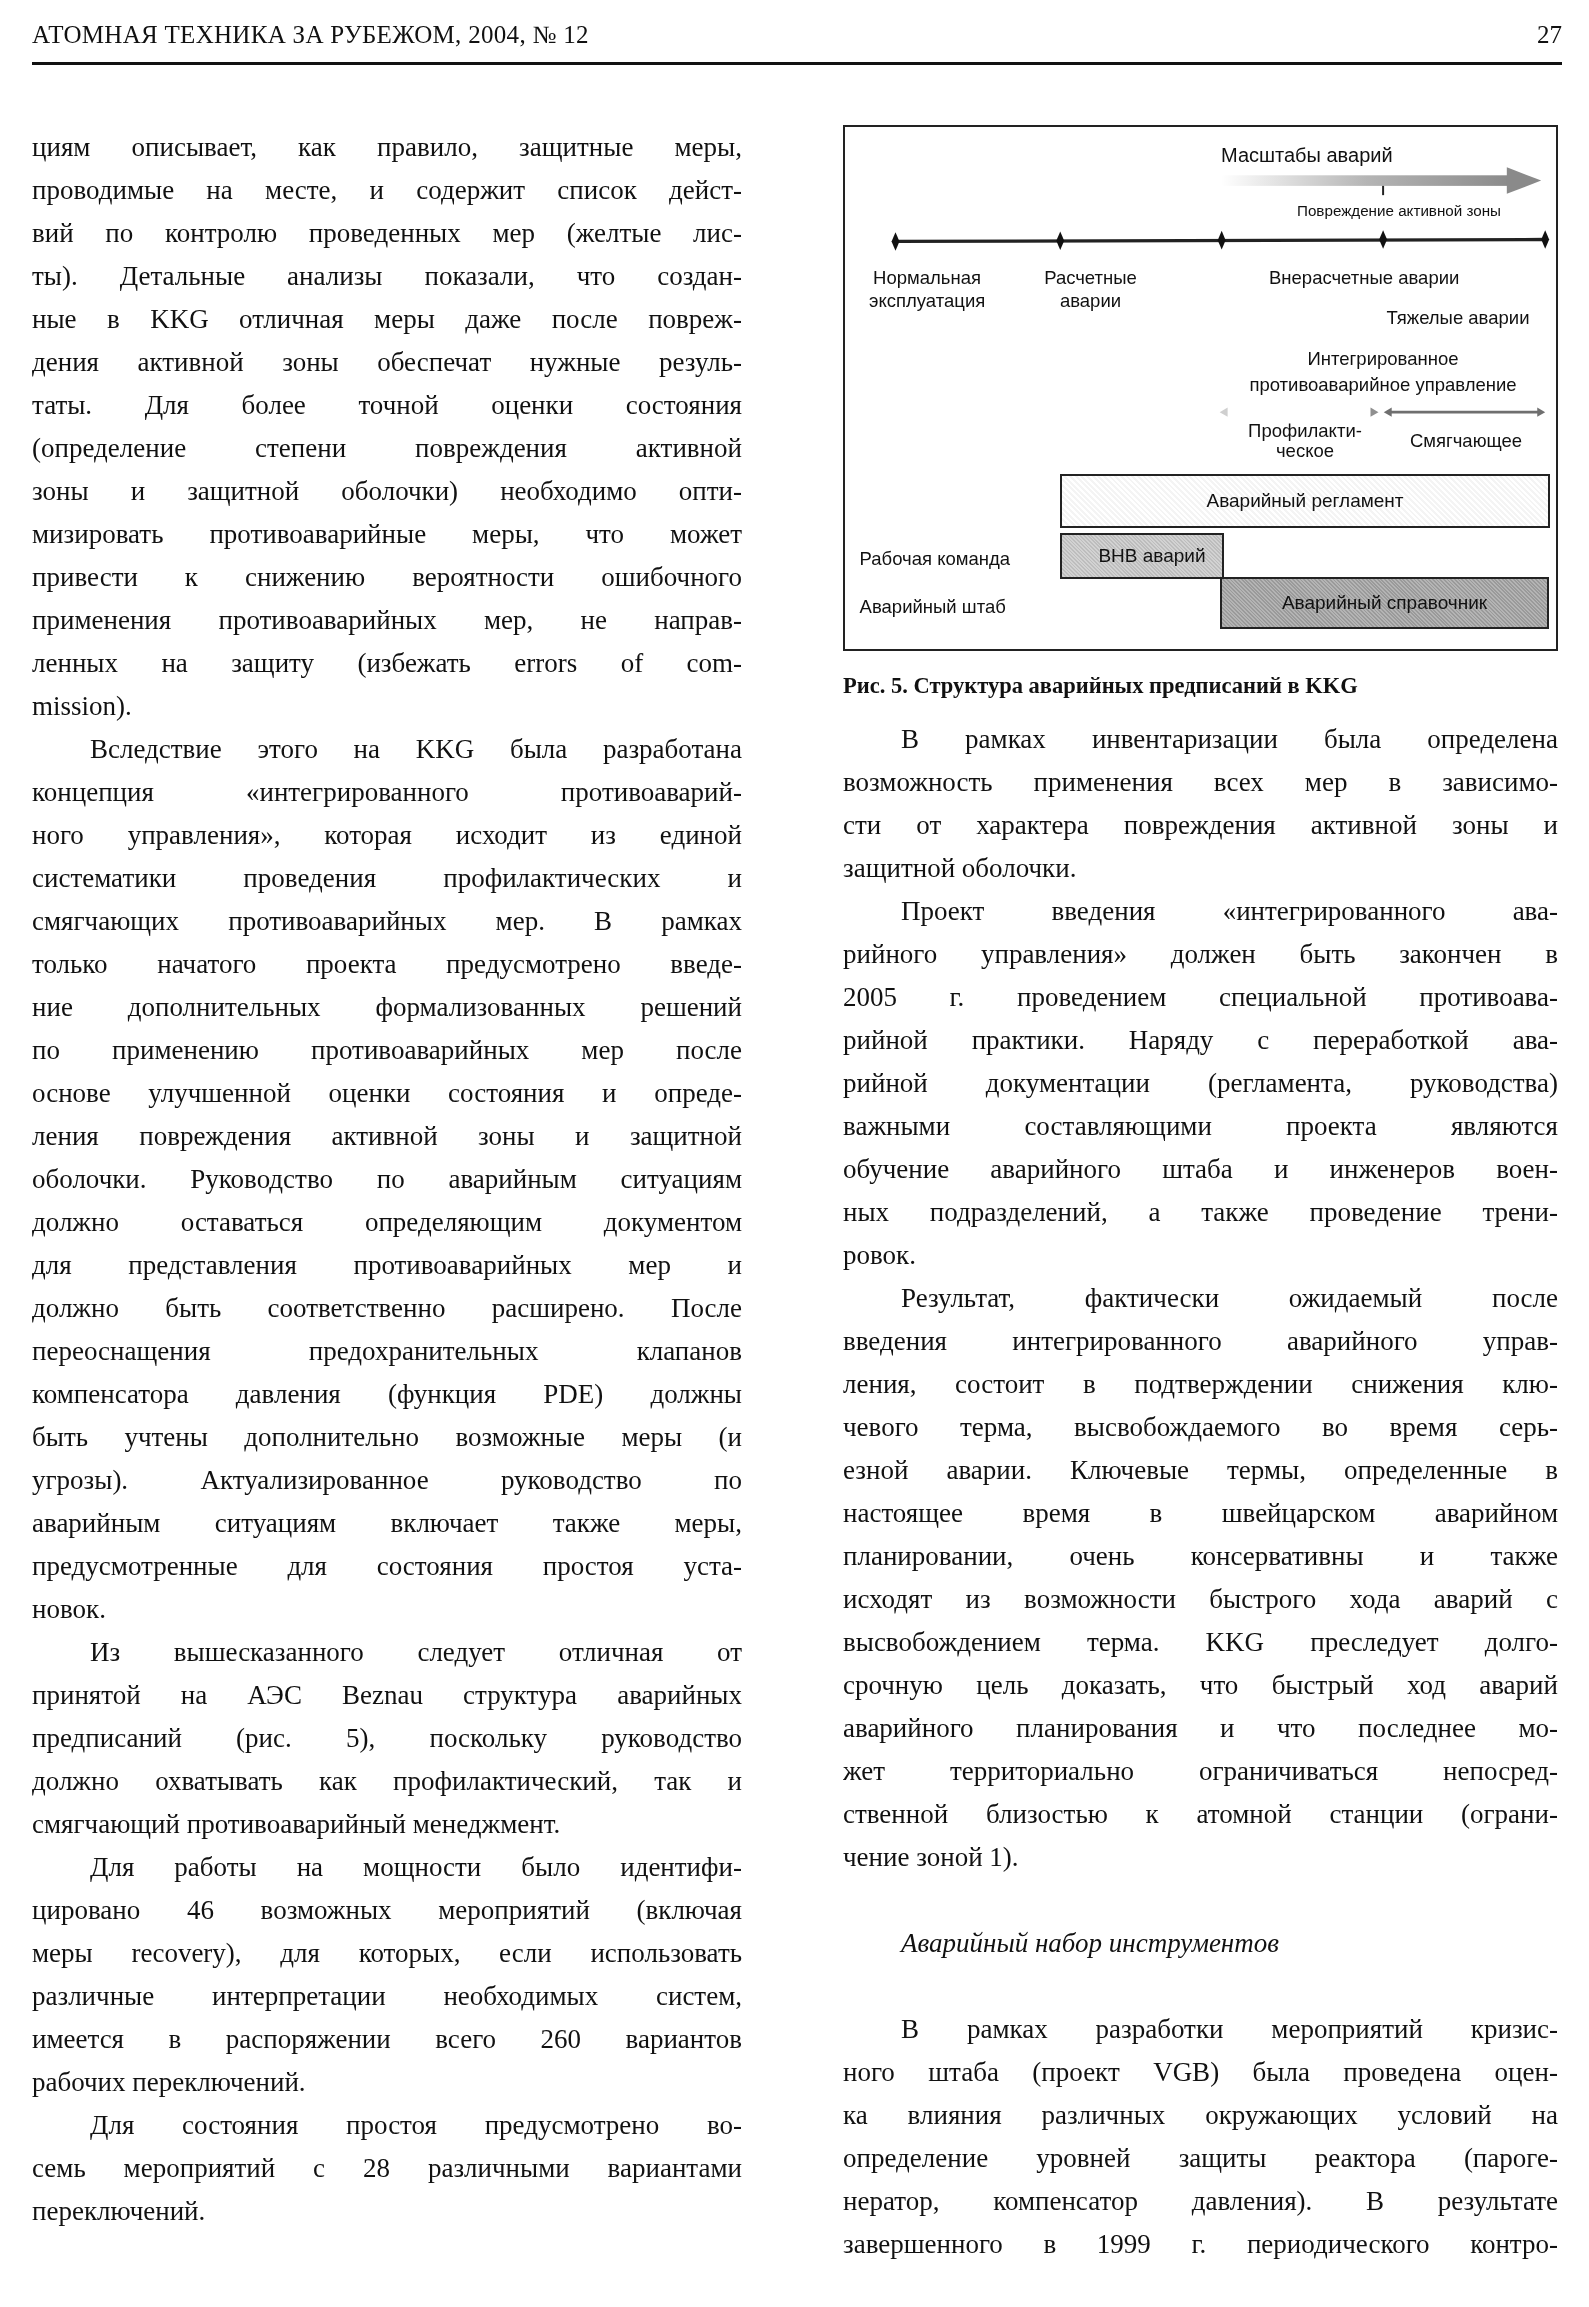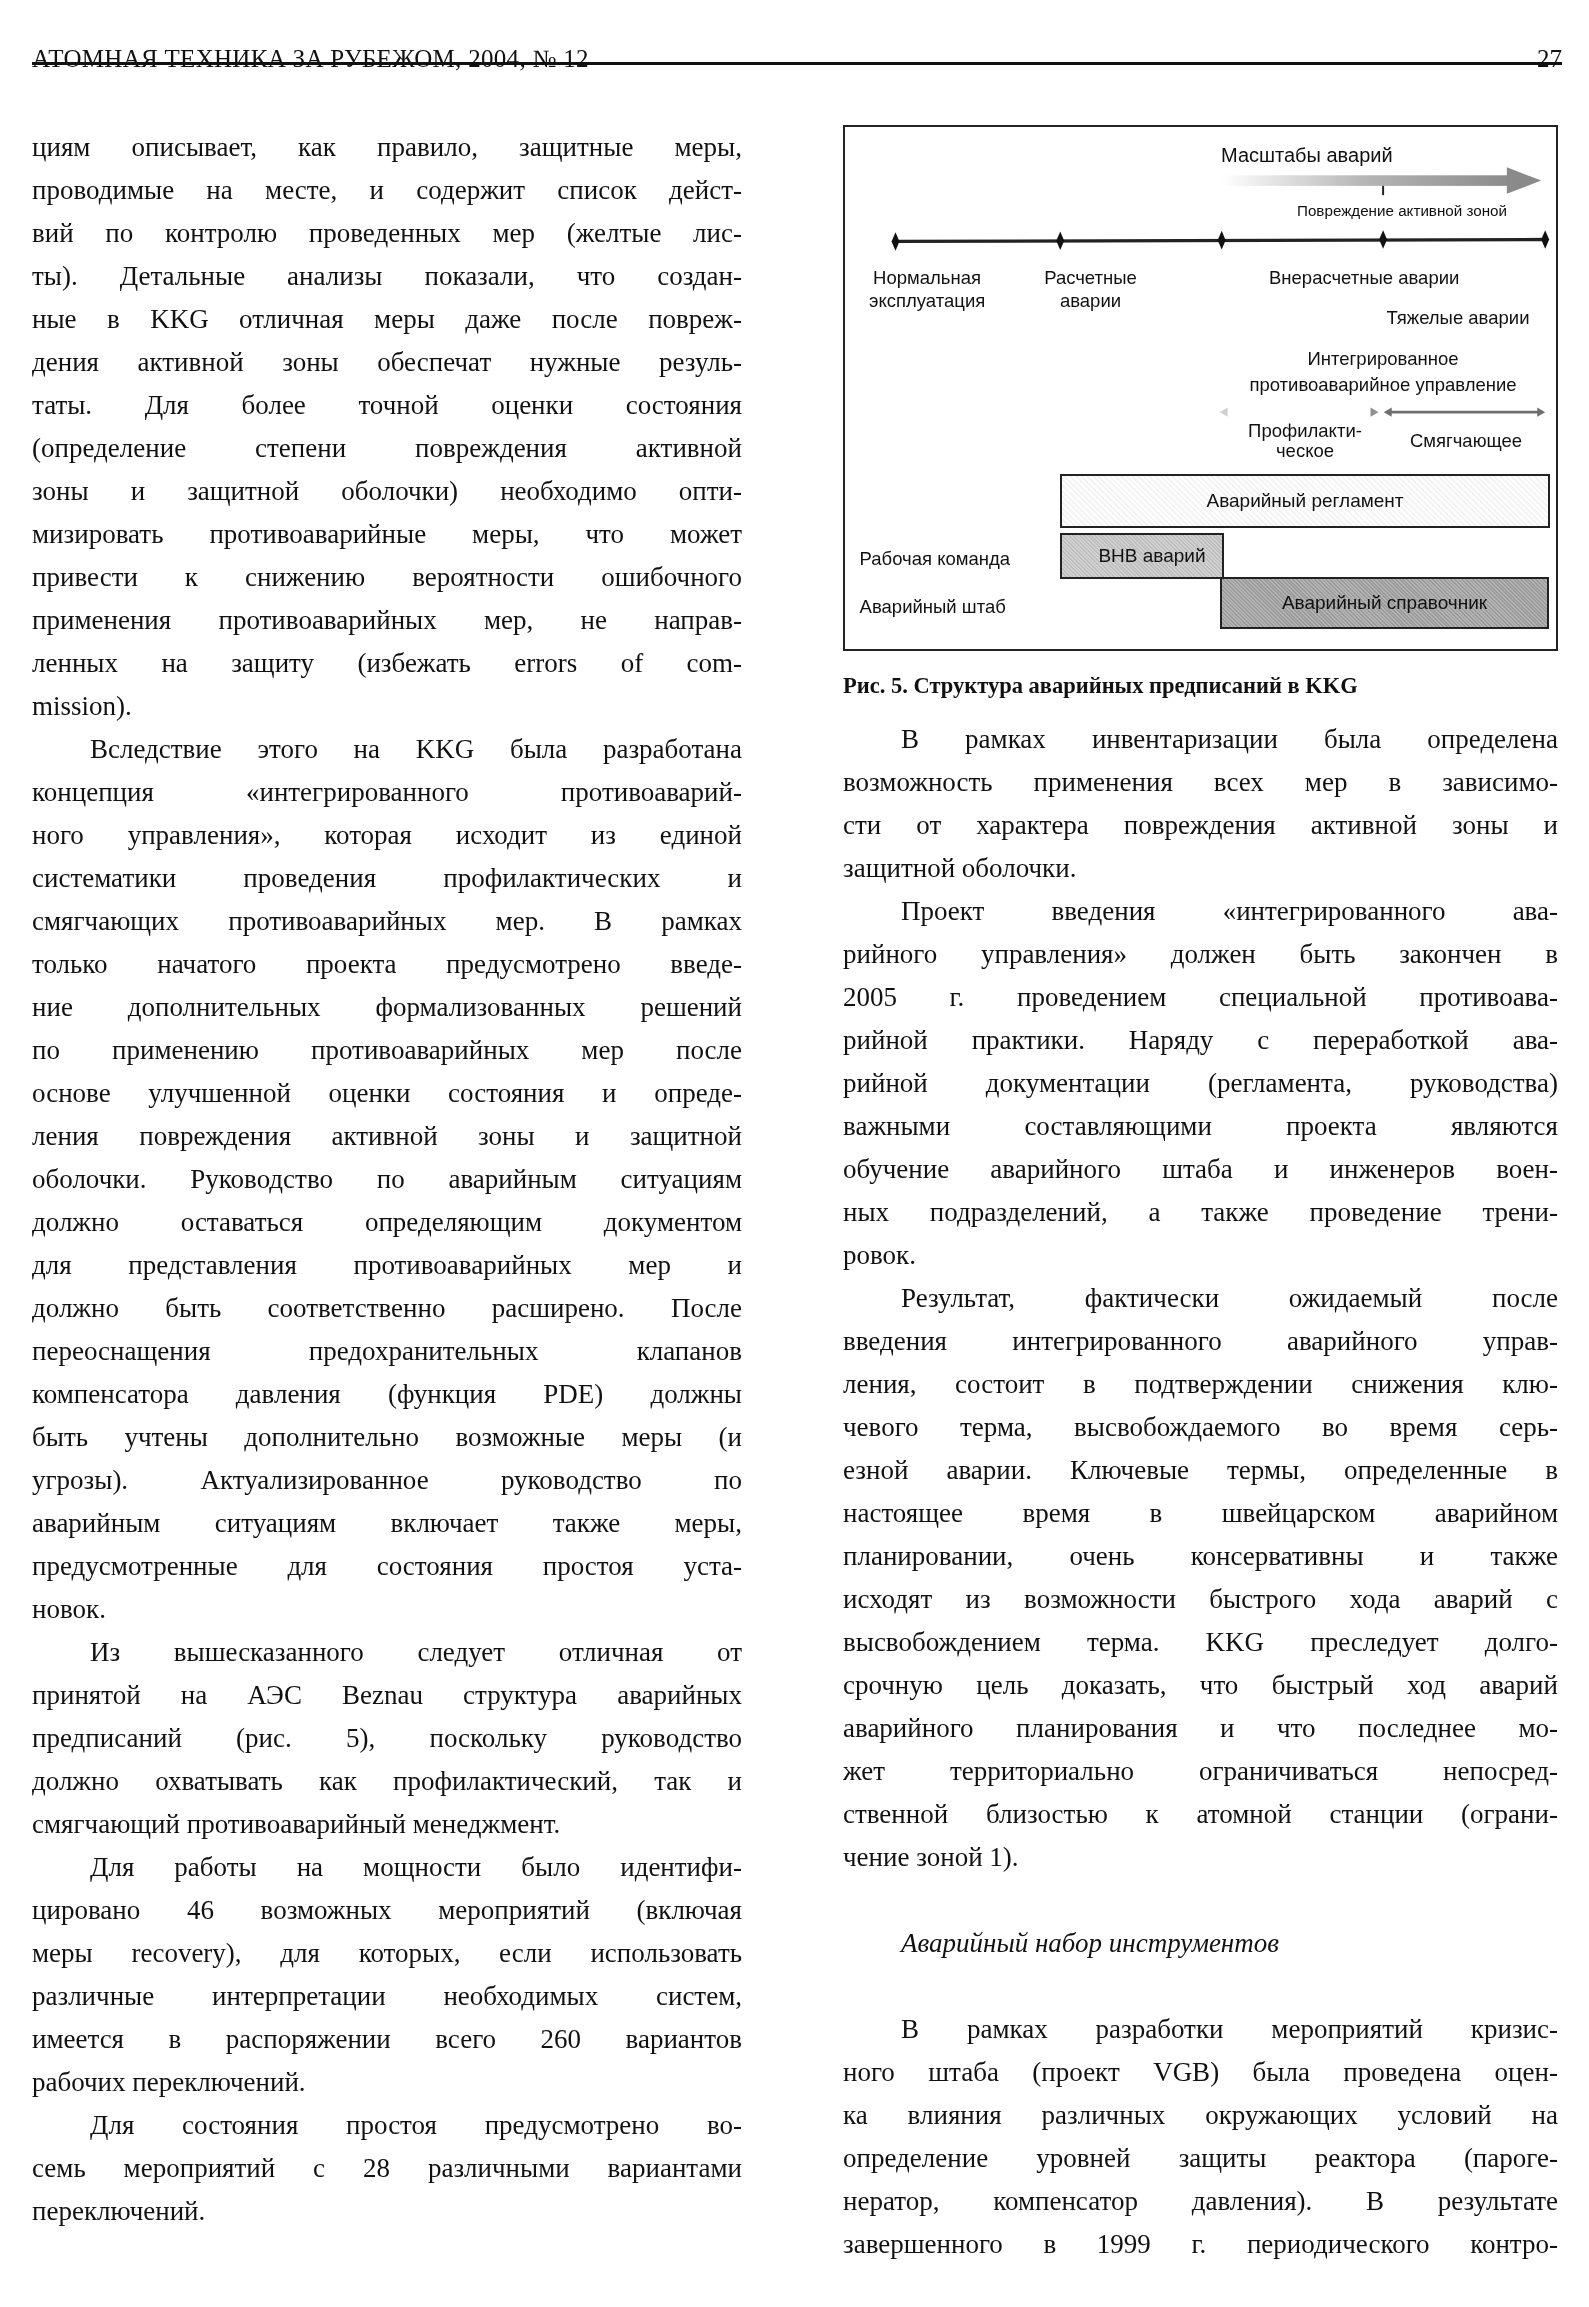--- a/index.html
+++ b/index.html
@@ -1,20 +1,20 @@
 <!DOCTYPE html>
 <html style="font-size:10.6px"><head>
 <meta charset="utf-8">
 <style>
   html, body { margin: 0; padding: 0; background: #ffffff; }
   body { width: 1589px; height: 2307px; position: relative; overflow: hidden; color: #111; }
   .serif { font-family: "Liberation Serif", "DejaVu Serif", serif; }
   .sans { font-family: "Liberation Sans", "DejaVu Sans", sans-serif; }
 
-  #running-header { position: absolute; left: 32px; top: 18.5px; width: 1530px; height: 40px; margin-top: 24px; }
+  #running-header { position: absolute; left: 32px; top: 18.5px; width: 1530px; height: 40px; }
   #journal-title { position: absolute; left: 0; top: 2.6px; font-size: 25px; letter-spacing: 0.3px; white-space: nowrap; }
   #page-number { position: absolute; right: 0; top: 2.6px; font-size: 25px; }
   #header-rule { position: absolute; left: 32px; top: 62px; width: 1530px; height: 3.3px; background: #111; }
 
   .col { position: absolute; top: 126px; font-size: 27px; line-height: 43px; }
   #col-left { left: 32px; width: 710px; }
   #col-right { left: 843px; width: 715px; }
   .line { display: block; height: 43px; text-align: justify; text-align-last: justify; white-space: nowrap; overflow: hidden; }
   .line.last { text-align-last: left; }
   .line.indent { padding-left: 58px; }
@@ -125,21 +125,21 @@
       <polygon points="806,431 794,424 794,438" fill="#8f8f8f"></polygon>
     </g>
     <g>
       <line x1="820" y1="431" x2="1052" y2="431" stroke="#6f6f6f" stroke-width="4"></line>
       <polygon points="814,431 826,424 826,438" fill="#6f6f6f"></polygon>
       <polygon points="1058,431 1046,424 1046,438" fill="#6f6f6f"></polygon>
     </g>
   </svg>
 
   <span class="t" style="left:376px; top:17px; font-size:20px;">Масштабы аварий</span>
-  <span class="t" style="left:452px; top:73px; font-size:15.2px;">Повреждение активной зоной</span>
+  <span class="t" style="left:452px; top:73px; font-size:15.2px;">Повреждение активной зоны</span>
 
   <span class="t" style="left:24px; top:140px; width:116px; text-align:center;">Нормальная</span>
   <span class="t" style="left:24px; top:163px; width:116px; text-align:center;">эксплуатация</span>
   <span class="t" style="left:199px; top:140px; width:93px; text-align:center;">Расчетные</span>
   <span class="t" style="left:199px; top:163px; width:93px; text-align:center;">аварии</span>
   <span class="t" style="left:424px; top:140px;">Внерасчетные аварии</span>
   <span class="t" style="right:26.5px; top:180px;">Тяжелые аварии</span>
   <span class="t" style="left:371px; top:221px; width:334px; text-align:center;">Интегрированное</span>
   <span class="t" style="left:371px; top:247px; width:334px; text-align:center;">противоаварийное управление</span>
   <span class="t" style="left:397px; top:293px; width:126px; text-align:center;">Профилакти-</span>

